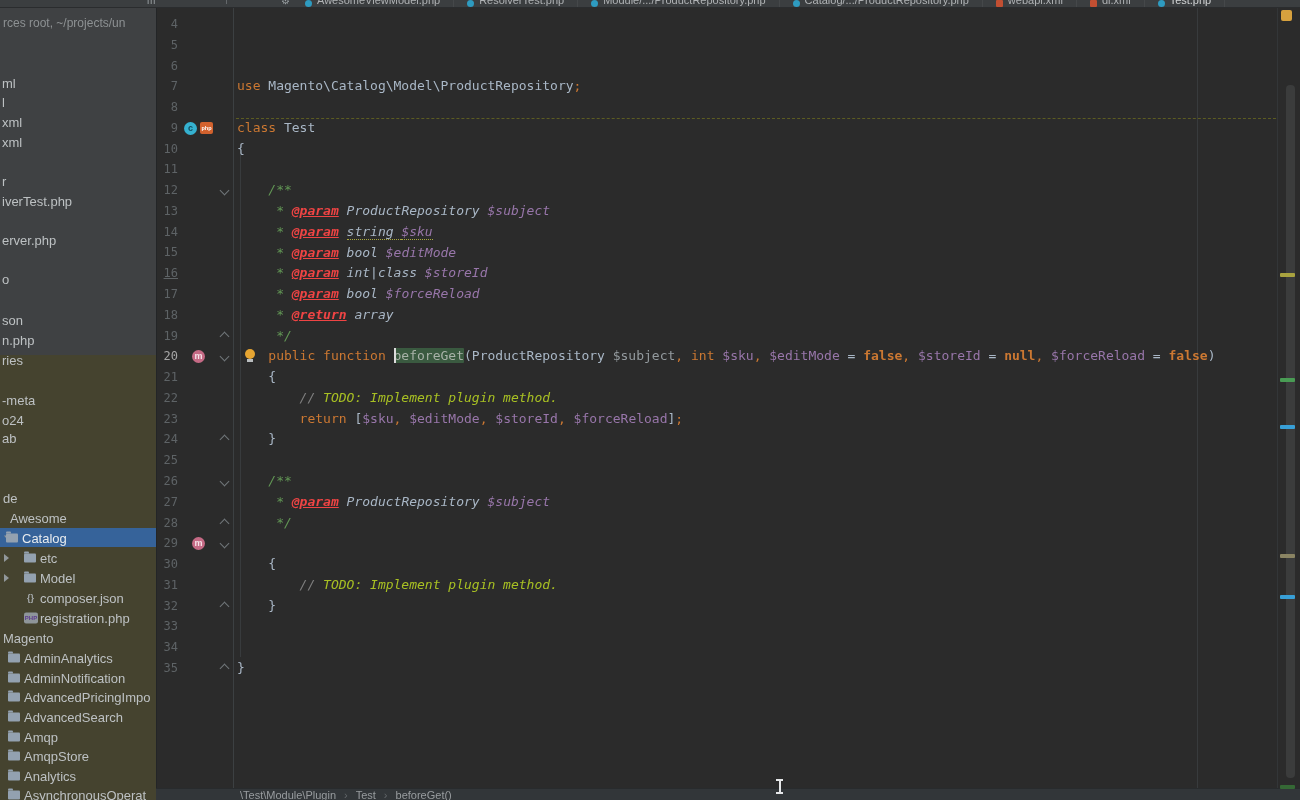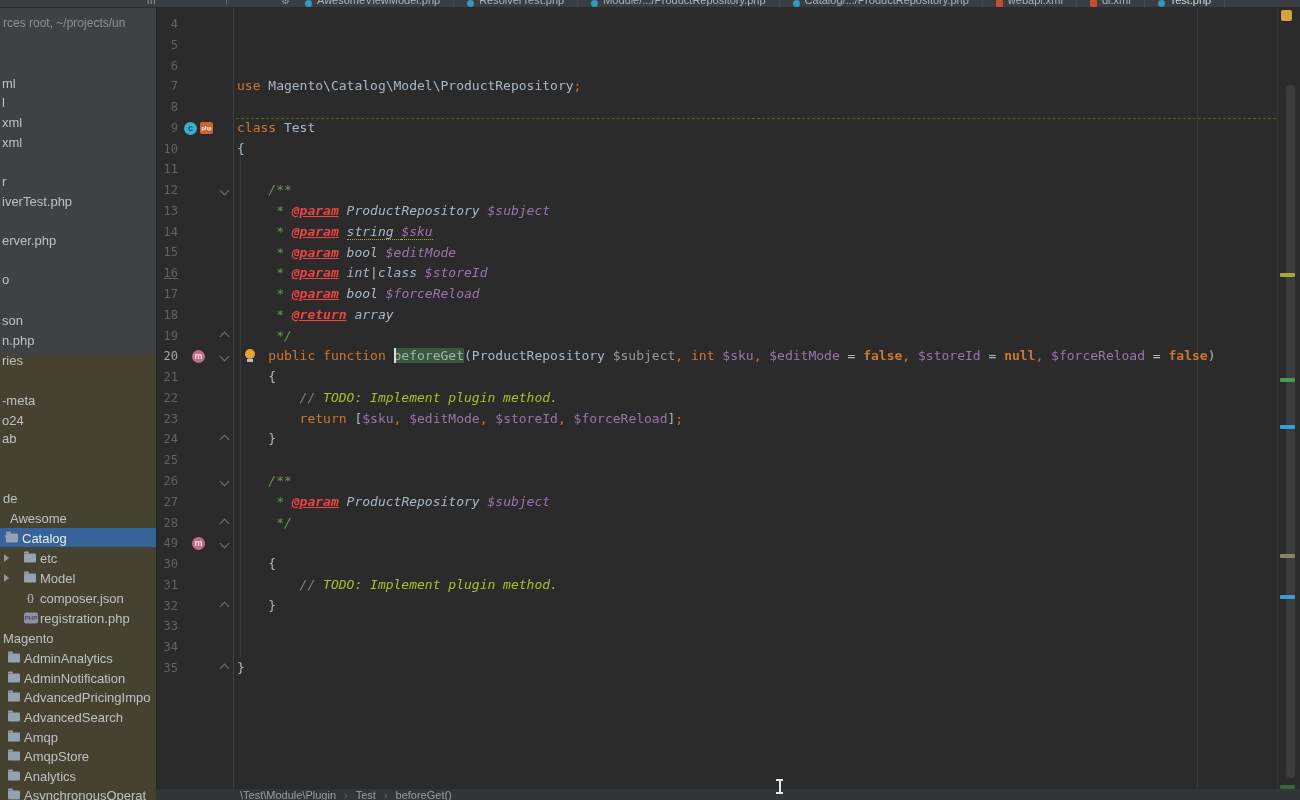--- a/index.html
+++ b/index.html
@@ -347,21 +347,21 @@
     <div class="lnum" style="top: 432.48px;">24</div>
     <div class="code-line" style="top: 429.48px; height: 20.774px; line-height: 20.774px;"><span class="pl">    }</span></div>
     <div class="lnum" style="top: 453.254px;">25</div>
     <div class="code-line" style="top: 450.254px; height: 20.774px; line-height: 20.774px;"></div>
     <div class="lnum" style="top: 474.028px;">26</div>
     <div class="code-line" style="top: 471.028px; height: 20.774px; line-height: 20.774px;"><span class="doc">    /**</span></div>
     <div class="lnum" style="top: 494.802px;">27</div>
     <div class="code-line" style="top: 491.802px; height: 20.774px; line-height: 20.774px;"><span class="doc">     * </span><span class="dtag">@param</span><span class="dtyp"> ProductRepository </span><span class="dvar">$subject</span></div>
     <div class="lnum" style="top: 515.576px;">28</div>
     <div class="code-line" style="top: 512.576px; height: 20.774px; line-height: 20.774px;"><span class="doc">     */</span></div>
-    <div class="lnum" style="top: 536.35px;">49</div>
+    <div class="lnum" style="top: 536.35px;">29</div>
     <div class="lnum" style="top: 557.124px;">30</div>
     <div class="code-line" style="top: 554.124px; height: 20.774px; line-height: 20.774px;"><span class="pl">    {</span></div>
     <div class="lnum" style="top: 577.898px;">31</div>
     <div class="code-line" style="top: 574.898px; height: 20.774px; line-height: 20.774px;"><span class="cmt">        // </span><span class="todo">TODO: Implement plugin method.</span></div>
     <div class="lnum" style="top: 598.672px;">32</div>
     <div class="code-line" style="top: 595.672px; height: 20.774px; line-height: 20.774px;"><span class="pl">    }</span></div>
     <div class="lnum" style="top: 619.446px;">33</div>
     <div class="code-line" style="top: 616.446px; height: 20.774px; line-height: 20.774px;"></div>
     <div class="lnum" style="top: 640.22px;">34</div>
     <div class="code-line" style="top: 637.22px; height: 20.774px; line-height: 20.774px;"></div>

